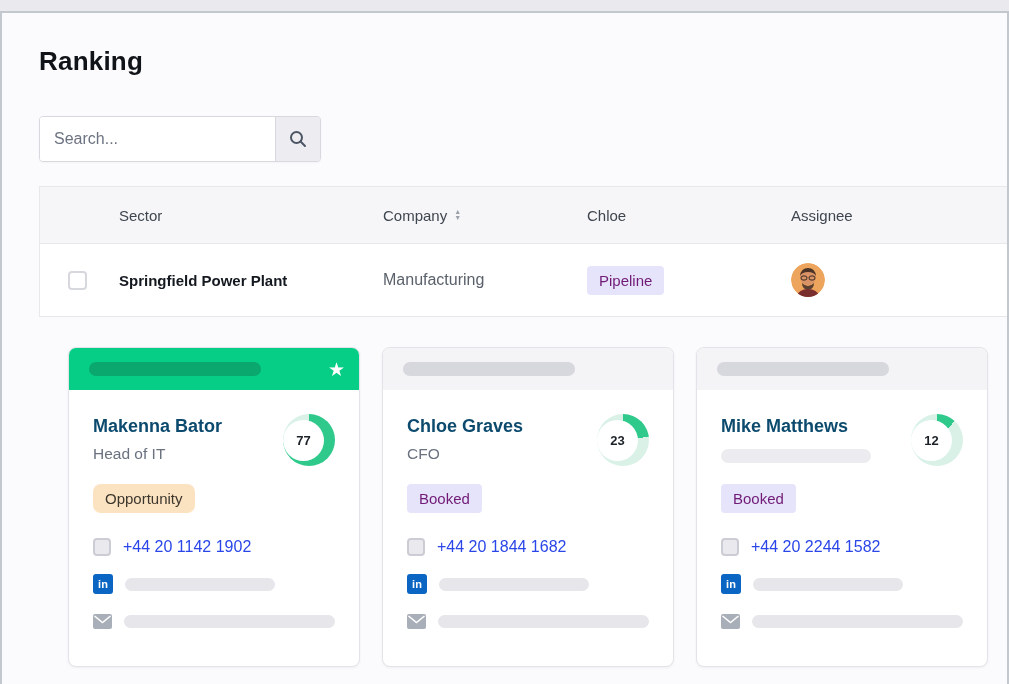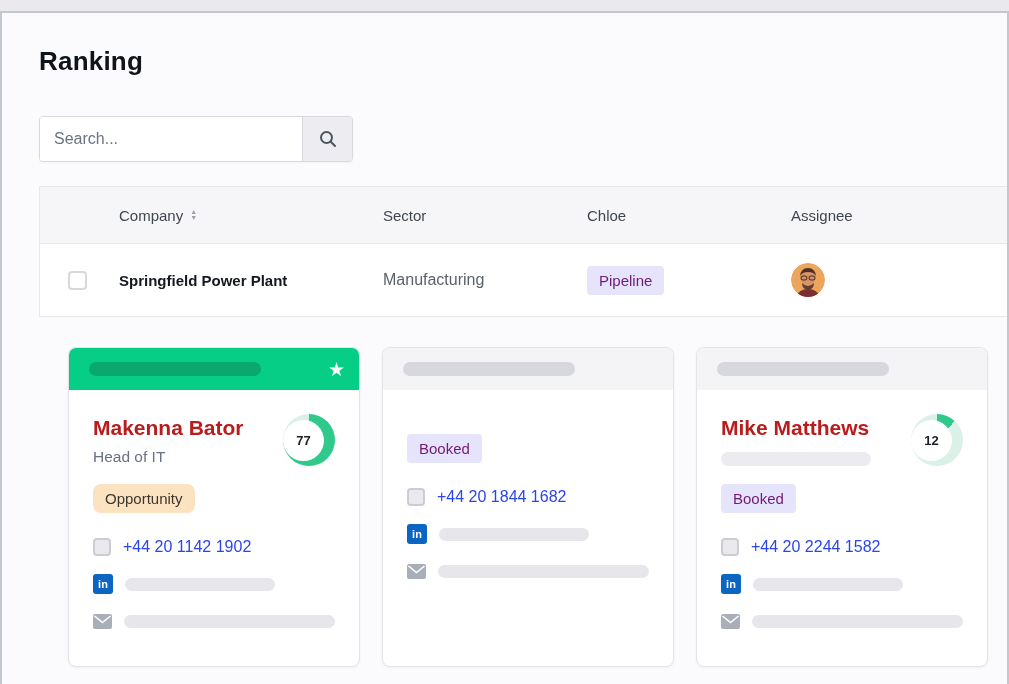--- a/index.html
+++ b/index.html
@@ -5,21 +5,21 @@
   * { margin:0; padding:0; box-sizing:border-box; }
   body { font-family:"Liberation Sans", sans-serif; background:#e9e9ee; }
   .viewport{
     position:relative; width:1009px; height:684px; margin:11px auto;
     background:#fbfbfd; border:2px solid #c3c8cf; overflow:hidden;
   }
   
   .page-title{ position:absolute; left:37px; top:33px; font-size:26px; font-weight:700; color:#101318; letter-spacing:.2px; }
 
   
-  .searchbar{ position:absolute; left:37px; top:103px; display:flex; height:46px; width:314px;
+  .searchbar{ position:absolute; left:37px; top:103px; display:flex; height:46px; width:282px;
     border:1px solid #d8d8df; border-radius:4px; background:#fff; overflow:hidden; box-shadow:0 1px 2px rgba(0,0,0,.03); }
   .searchbar input{ flex:1; border:none; outline:none; padding:0 14px; font-size:16px; color:#374151; font-family:inherit; background:#fff; }
   .searchbar input::placeholder{ color:#6b7280; }
   .search-btn{ width:50px; border:none; border-left:1px solid #d8d8df; background:#ededf1; cursor:pointer; display:flex; align-items:center; justify-content:center; }
 
   
   .table{ position:absolute; left:37px; right:0; top:173px; border:1px solid #e7e7ec; border-right:none; background:#fff; }
   .thead{ display:grid; grid-template-columns:79px 264px 204px 204px auto; height:57px; align-items:center; background:#f6f6f8; border-bottom:1px solid #e7e7ec; }
   .th{ font-size:15px; color:#3f4650; font-weight:500; display:flex; align-items:center; gap:7px; }
   .trow{ display:grid; grid-template-columns:79px 264px 204px 204px auto; height:72px; align-items:center; background:#fff; }
@@ -35,21 +35,21 @@
   
   .cards{ position:absolute; left:66px; top:334px; display:flex; gap:22px; }
   .card{ width:292px; height:320px; background:#fff; border:1px solid #e3e3e9; border-radius:8px; box-shadow:0 1px 3px rgba(0,0,0,.05); overflow:hidden; cursor:pointer; }
   .card-header{ height:42px; display:flex; align-items:center; justify-content:space-between; padding:0 14px 0 20px; background:#f4f4f6; }
   .card-header.accent{ background:#06ce86; }
   .header-bar{ width:172px; height:14px; border-radius:7px; background:#d7d7de; }
   .card-header.accent .header-bar{ background:#0aa86e; }
   .star{ color:#fff; font-size:19px; line-height:1; cursor:pointer; }
   .card-body{ padding:26px 24px 0 24px; }
   .card-top{ display:flex; justify-content:space-between; align-items:flex-start; }
-  .c-name{ font-size:21px; font-weight:700; color:#b91c1c; }
+  .c-name{ font-size:18px; font-weight:700; color:#0c4a6e; }
   .c-role{ font-size:15.5px; color:#6a7280; margin-top:8px; }
   .role-ph{ width:150px; height:14px; border-radius:7px; background:#ececf0; margin-top:12px; }
   .ring{ width:52px; height:52px; border-radius:50%; display:flex; align-items:center; justify-content:flex-start; flex:0 0 auto; margin-top:-2px; }
   .ring-inner{ width:41px; height:41px; border-radius:50%; background:#fff; display:flex; align-items:center; justify-content:center; font-size:13px; font-weight:700; color:#1c2128; }
   .c-badge{ margin-top:18px; }
   .contact-rows{ margin-top:24px; }
   .crow{ display:flex; align-items:center; gap:12px; margin-bottom:17px; height:20px; }
   .sq-icon{ width:18px; height:18px; border:2px solid #cbccd4; background:#e9e9ee; border-radius:4px; flex:0 0 auto; }
   .phone-link{ font-size:16px; font-weight:400; color:#2b46e8; text-decoration:none; cursor:pointer; }
   .li-icon{ width:20px; height:20px; border-radius:3px; background:#0a66c2; color:#fff; font-size:11px; font-weight:700; display:flex; align-items:center; justify-content:center; flex:0 0 auto; cursor:pointer; }
@@ -76,28 +76,28 @@
             <circle cx="8.5" cy="8.5" r="5.5" fill="none" stroke="#4b5563" stroke-width="2"></circle>
             <line x1="12.8" y1="12.8" x2="17" y2="17" stroke="#4b5563" stroke-width="2" stroke-linecap="round"></line>
           </svg>
       </span>
     </button>
   </div>
 
   <div class="table">
     <div class="thead">
       <div class="th"></div>
+      <div class="th">Sector</div>
       <div class="th">
         <span>Company</span>
         <span class="sort">
           <span>▲</span>
           <span>▼</span>
         </span>
       </div>
-      <div class="th">Sector</div>
       <div class="th">Chloe</div>
       <div class="th">Assignee</div>
     </div>
     <div class="trow">
       <div>
           <span class="checkbox"></span>
         </div>
       <div class="cell-company">Springfield Power Plant</div>
       <div class="cell-sector">Manufacturing</div>
       <div><span class="badge booked">Pipeline</span></div>
@@ -155,20 +155,29 @@
           </div>
         </div>
       </div>
     </div>
 
     <div class="card">
       <div class="card-header">
         <div class="header-bar"></div>
       </div>
       <div class="card-body">
+        <div class="card-top">
+          <div>
+            <div class="c-name">Chloe Graves</div>
+            <div class="c-role">CFO</div>
+          </div>
+          <div class="ring" style="background: conic-gradient(rgb(47, 201, 140) 23%, rgb(217, 241, 230) 0deg);">
+            <div class="ring-inner">23</div>
+          </div>
+        </div>
         <span class="badge booked c-badge" style="display:inline-block">Booked</span>
         <div class="contact-rows">
           <div class="crow">
             <span class="sq-icon"></span>
             <a class="phone-link">+44 20 1844 1682</a>
           </div>
           <div class="crow">
             <span class="li-icon">in</span>
             <span class="ph-bar w1"></span>
           </div>

